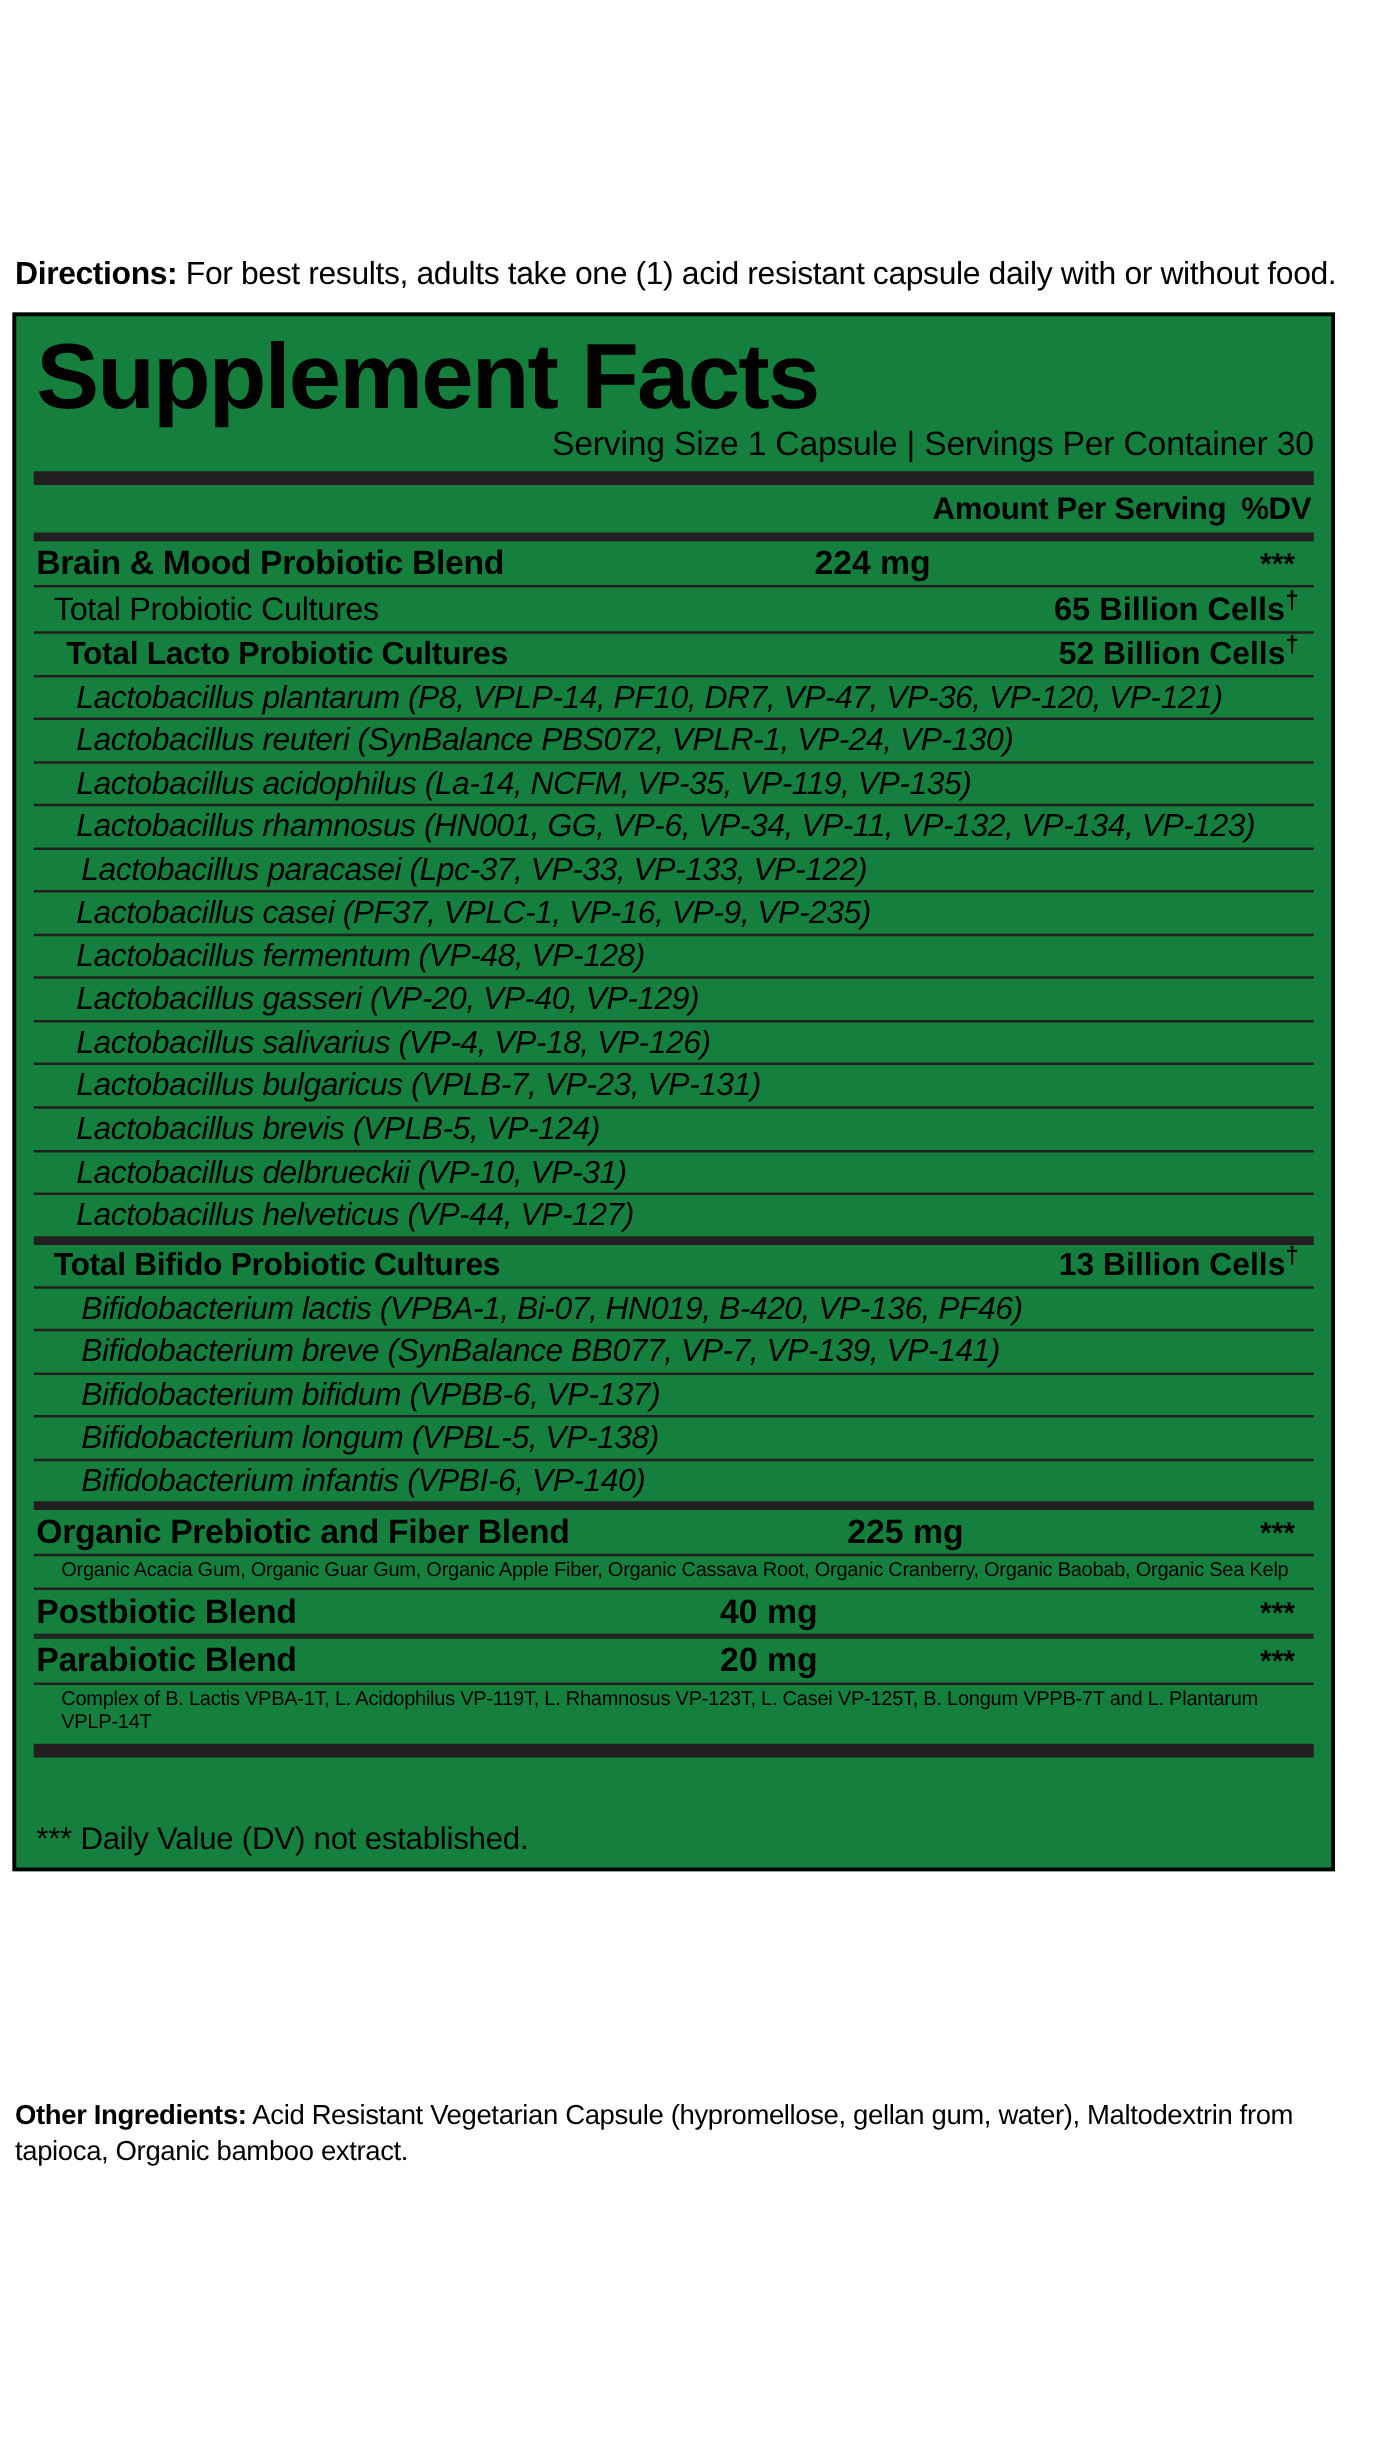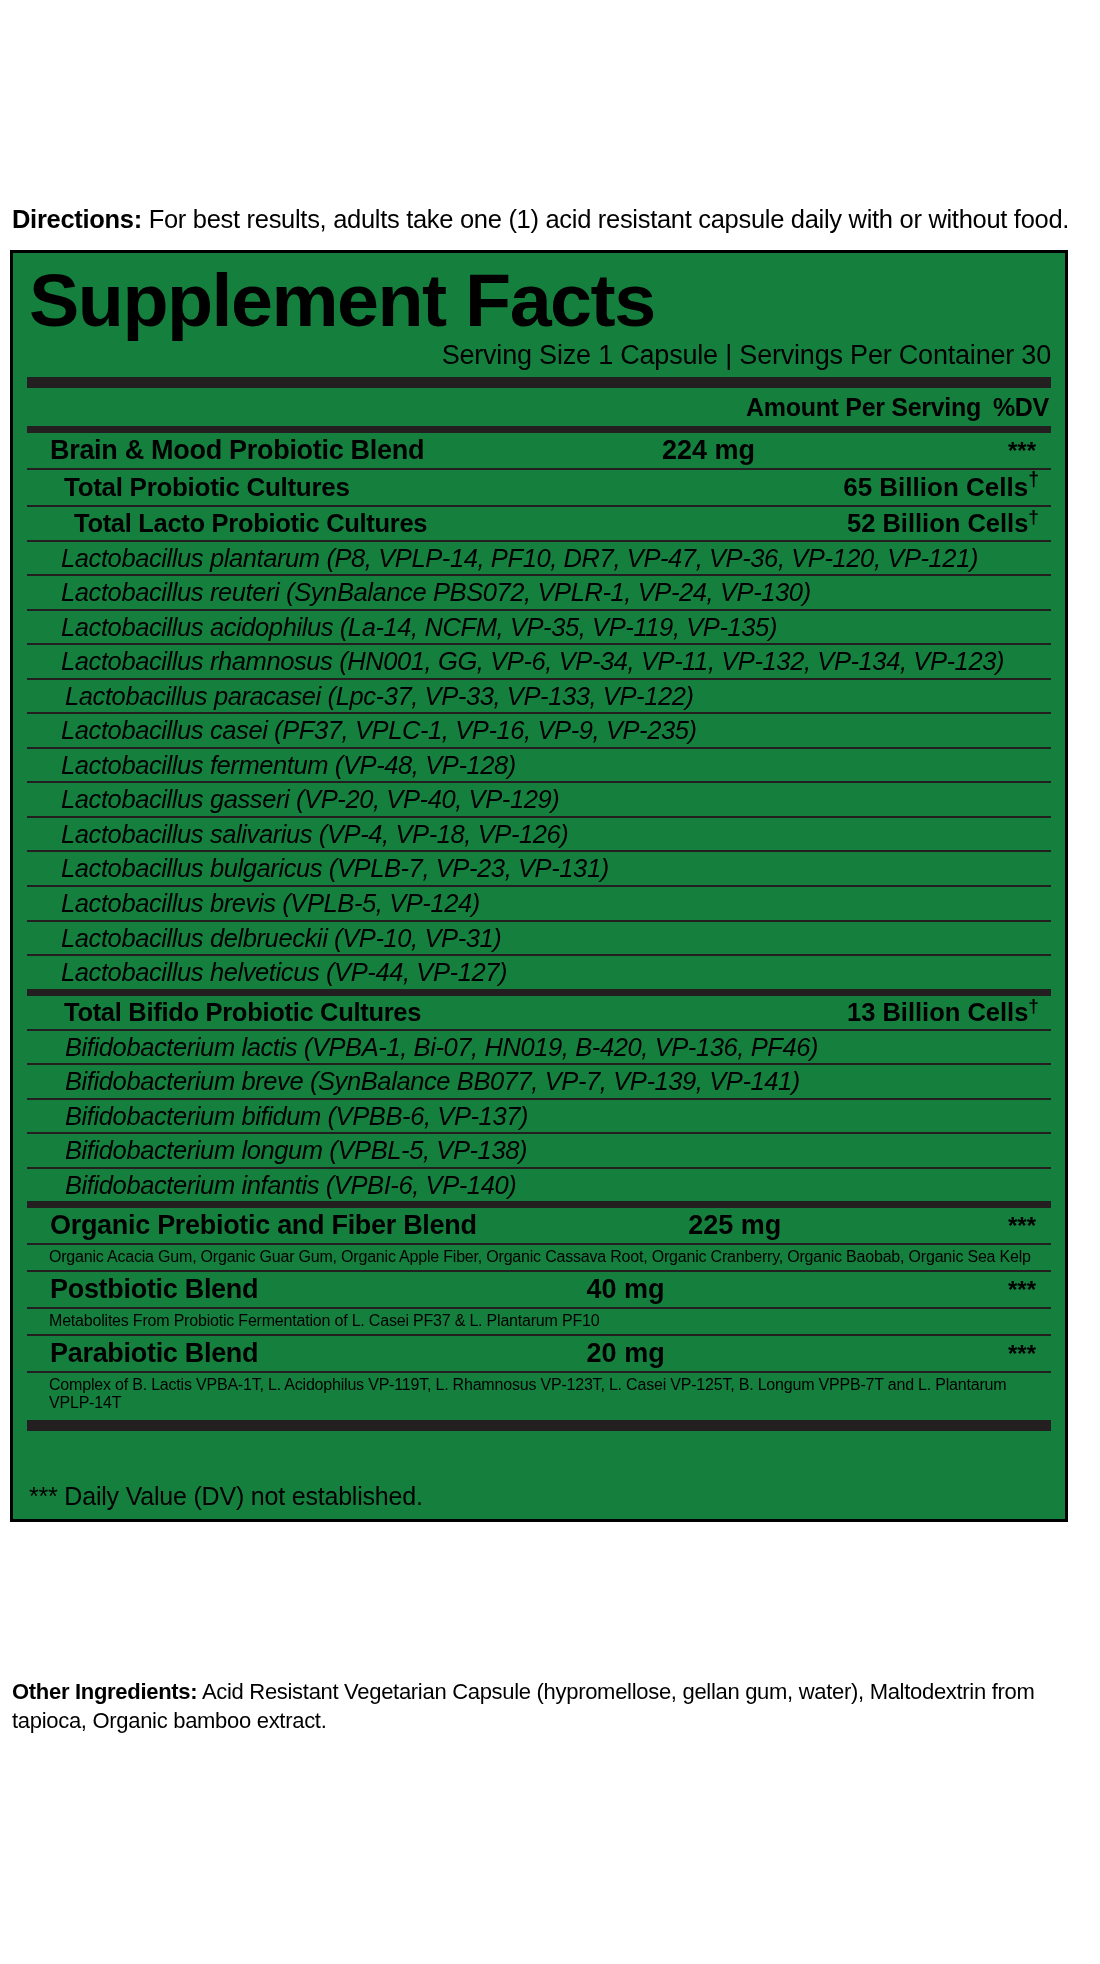--- a/index.html
+++ b/index.html
@@ -105,40 +105,39 @@
   .row {
     display: flex;
     align-items: baseline;
     justify-content: space-between;
     white-space: nowrap;
     padding: 2px 0 2px 0;
   }
   .row .name {
     flex: 0 1 auto;
     overflow: hidden;
-    margin-left: 21px;
   }
   .row .amt {
     flex: 0 0 auto;
     text-align: right;
     font-weight: bold;
   }
   .row .dv {
     flex: 0 0 auto;
     width: 58px;
     text-align: center;
     font-weight: bold;
   }
 
   
   .lvl-blend .name { font-size: 27px; font-weight: bold; letter-spacing: -0.3px; padding-left: 2px; }
   .lvl-blend .amt  { font-size: 27px; }
   .lvl-blend .dv   { font-size: 24px; }
 
-  .lvl-total .name { font-size: 26px; font-weight: bold; letter-spacing: -0.3px; padding-left: 16px; }
+  .lvl-total .name { font-size: 26px; font-weight: normal; letter-spacing: -0.3px; padding-left: 16px; }
   .lvl-total .amt  { font-size: 26px; padding-right: 12px; }
 
   .lvl-sub .name   { font-size: 25.5px; font-weight: bold; letter-spacing: -0.3px; padding-left: 26px; }
   .lvl-sub .amt    { font-size: 25.5px; padding-right: 12px; }
 
   .lvl-bifido .name { font-size: 25.5px; font-weight: bold; letter-spacing: -0.3px; padding-left: 16px; }
   .lvl-bifido .amt  { font-size: 25.5px; padding-right: 12px; }
 
   
   .strain {
@@ -287,21 +286,20 @@
       <div class="rule-thin"></div>
       <div class="ingr">Organic Acacia Gum, Organic Guar Gum, Organic Apple Fiber, Organic Cassava Root, Organic Cranberry, Organic Baobab, Organic Sea Kelp</div>
       <div class="rule-thin"></div>
 
       <div class="row lvl-blend">
         <span class="name">Postbiotic Blend</span>
         <span class="amt">40 mg</span>
         <span class="dv">***</span>
       </div>
       <div class="rule-thin"></div>
-      <div class="ingr one-line">Metabolites From Probiotic Fermentation of L. Casei PF37 &amp; L. Plantarum PF10</div>
       <div class="rule-thin"></div>
 
       <div class="row lvl-blend">
         <span class="name">Parabiotic Blend</span>
         <span class="amt">20 mg</span>
         <span class="dv">***</span>
       </div>
       <div class="rule-thin"></div>
       <div class="ingr">Complex of B. Lactis VPBA-1T, L. Acidophilus VP-119T, L. Rhamnosus VP-123T, L. Casei VP-125T, B. Longum VPPB-7T and L. Plantarum VPLP-14T</div>
 

